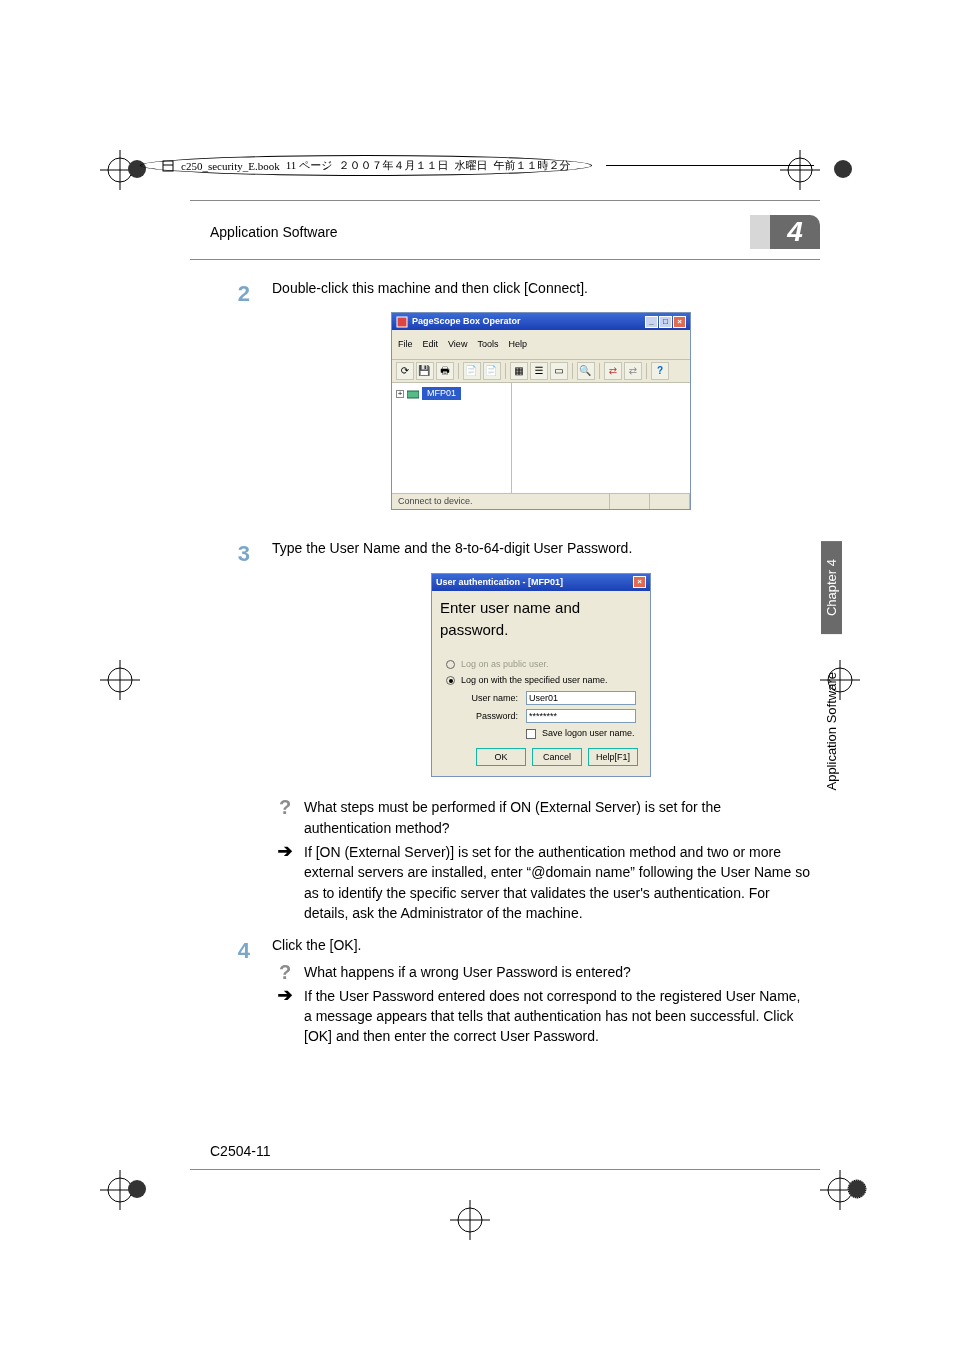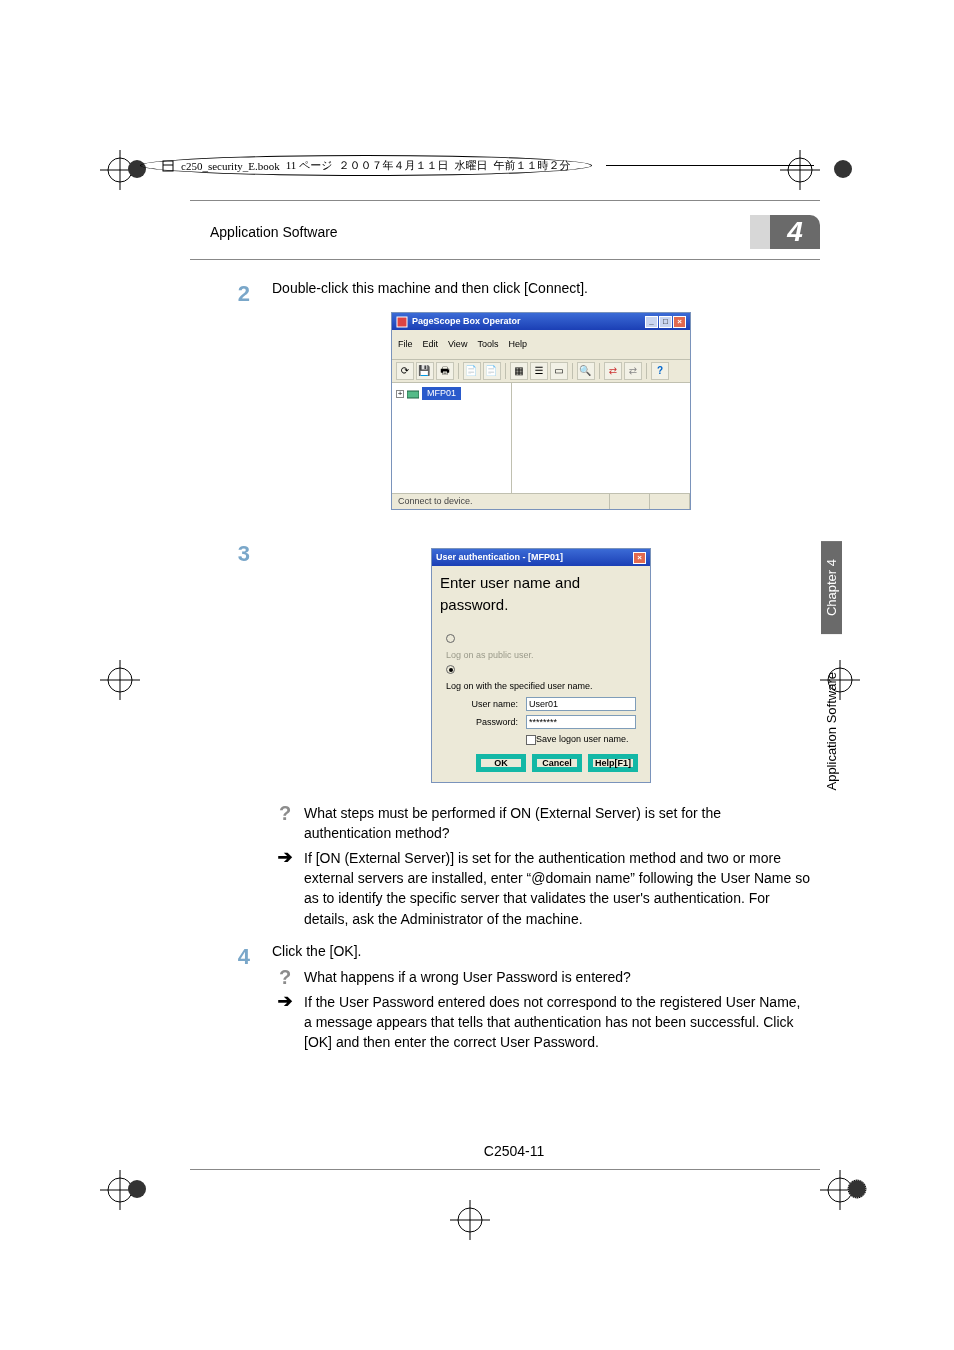--- a/index.html
+++ b/index.html
@@ -202,39 +202,39 @@
   }
   .statusbar .sseg.small { flex: 0 0 40px; }
 
   .fig2 { width: 220px; }
   .dlg-body {
     background: #ece9d8;
     padding: 6px 8px 10px;
     color: #000;
   }
   .dlg-body .hdr { font-size: 15px; margin-bottom: 18px; }
-  .radio-row { display: flex; gap: 6px; margin: 3px 0 3px 6px; font-size: 9px; flex-direction: column; }
+  .radio-row { display: flex; align-items: center; gap: 6px; margin: 3px 0 3px 6px; font-size: 9px; }
   .radio-row.disabled { color: #9a9a8a; }
   .radio { width: 9px; height: 9px; border: 1px solid #666; border-radius: 50%; display: inline-flex; align-items: center; justify-content: center; }
   .radio.sel::after { content: ""; width: 4px; height: 4px; background: #000; border-radius: 50%; }
   .field-row { display: flex; align-items: center; gap: 8px; margin: 4px 0 4px 28px; font-size: 9px; }
   .field-row label { width: 50px; text-align: right; }
   .field-row input {
     width: 110px; height: 14px; font-size: 9px;
     border: 1px solid #7f9db9; background: #fff; padding: 0 2px;
   }
-  .chk-row { display: flex; align-items: center; margin: 4px 0 8px 86px; font-size: 9px; }
+  .chk-row { display: flex; align-items: center; gap: 6px; margin: 4px 0 8px 86px; font-size: 9px; }
   .chk { width: 10px; height: 10px; border: 1px solid #666; background: #fff; }
   .dlg-btns { display: flex; gap: 6px; justify-content: flex-end; margin-right: 4px; }
   .dlg-btn {
     width: 50px; height: 18px;
     background: #ece9d8;
-    border: 5px solid #14b8a6;
+    border: 1px solid #14b8a6;
     font-size: 9px;
-    display: flex; align-items: center; justify-content: center; font-weight: bold;
+    display: flex; align-items: center; justify-content: center;
   }
 
   .qa {
     display: flex;
     gap: 10px;
     margin: 4px 0 4px 4px;
   }
   .qa .mark {
     width: 18px;
     font-size: 20px;
@@ -265,21 +265,21 @@
   .side-tab.dark { background: #6a6a6a; color: #fff; }
   .side-tab.light { color: #000; }
 
   
   .footer {
     position: absolute;
     bottom: 10px;
     left: 20px;
     right: 2px;
     display: flex;
-    justify-content: center;
+    justify-content: flex-start;
     font-size: 14px;
   }
 
 </style>
 </head>
 <body>
 
 <div class="reg-mark" style="top:150px;left:100px;">
   <svg width="40" height="40">
       <circle cx="20" cy="20" r="12" fill="none" stroke="#000"></circle>
@@ -442,20 +442,21 @@
               <div class="sseg small"></div>
             </div>
           </div>
         </div>
       </div>
     </div>
 
     <div class="step">
       <div class="num">3</div>
       <div class="step-body">
+        <div class="step-text">Type the User Name and the 8-to-64-digit User Password.</div>
         <div class="figure">
           <div class="figure-inner fig2">
             <div class="titlebar">
               <span>User authentication - [MFP01]</span>
               <div class="win-btns">
                 <div class="win-btn close">×</div>
               </div>
             </div>
             <div class="dlg-body">
               <div class="hdr">Enter user name and password.</div>

